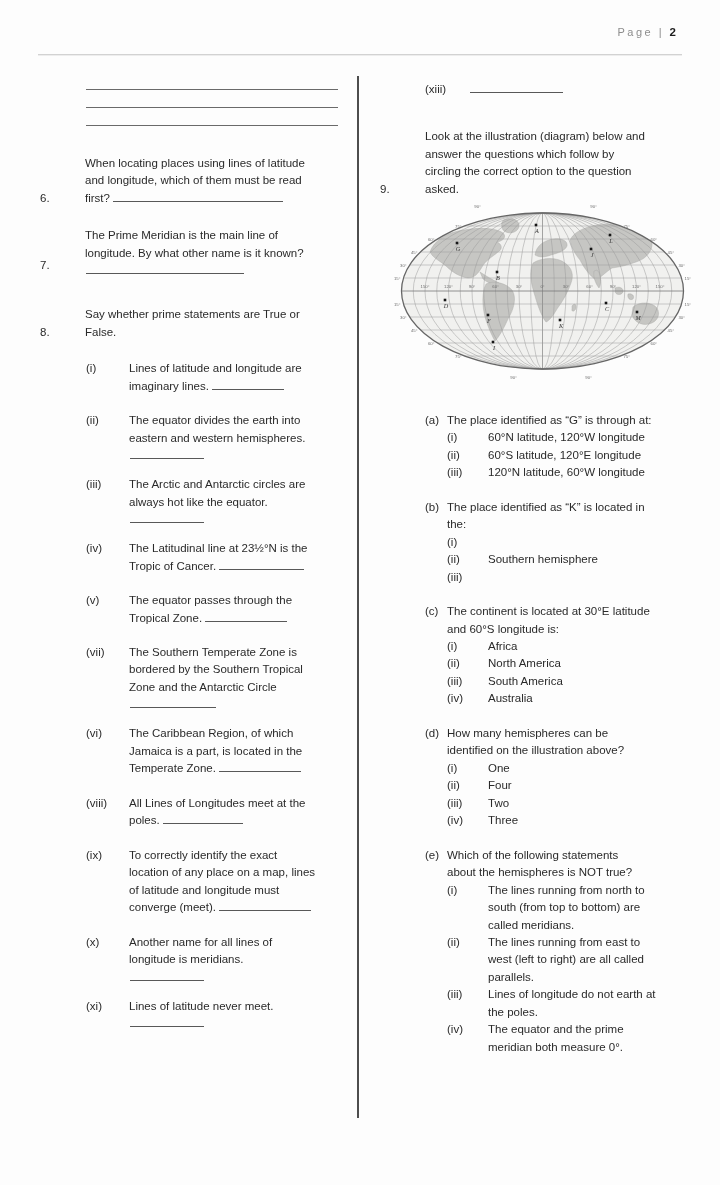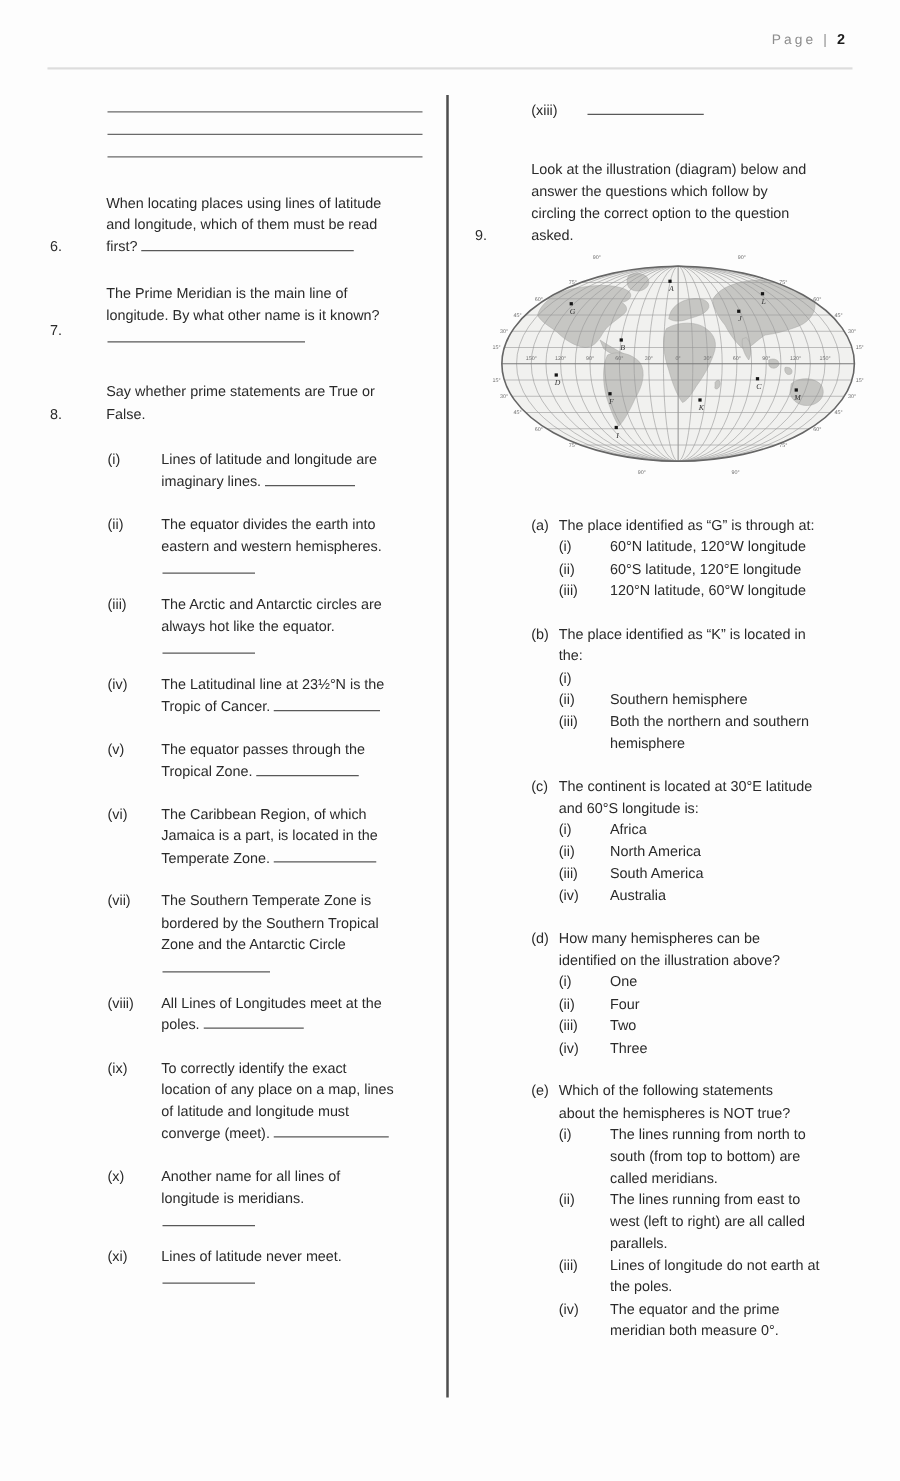--- a/index.html
+++ b/index.html
@@ -105,31 +105,31 @@
       <div class="snum">(iv)</div>
       <div class="stext"><span class="pre">The Latitudinal line at 23½°N is the
 Tropic of Cancer.</span><span class="blank" style="width:85px"></span></div>
     </div>
     <div class="sub">
       <div class="snum">(v)</div>
       <div class="stext"><span class="pre">The equator passes through the
 Tropical Zone.</span><span class="blank" style="width:82px"></span></div>
     </div>
     <div class="sub">
-      <div class="snum">(vi)</div>
-      <div class="stext"><span class="pre">The Caribbean Region, of which
-Jamaica is a part, is located in the
-Temperate Zone.</span><span class="blank" style="width:82px"></span></div>
-    </div>
-    <div class="sub">
       <div class="snum">(vii)</div>
       <div class="stext"><span class="pre">The Southern Temperate Zone is
 bordered by the Southern Tropical
 Zone and the Antarctic Circle</span>
         <div class="blank-sa" style="width:86px"></div></div>
+    </div>
+    <div class="sub">
+      <div class="snum">(vi)</div>
+      <div class="stext"><span class="pre">The Caribbean Region, of which
+Jamaica is a part, is located in the
+Temperate Zone.</span><span class="blank" style="width:82px"></span></div>
     </div>
     <div class="sub">
       <div class="snum">(viii)</div>
       <div class="stext"><span class="pre">All Lines of Longitudes meet at the
 poles.</span><span class="blank" style="width:80px"></span></div>
     </div>
     <div class="sub">
       <div class="snum">(ix)</div>
       <div class="stext"><span class="pre">To correctly identify the exact
 location of any place on a map, lines
@@ -300,22 +300,20 @@
     </div>
     <div class="opt">
         <div class="onum">(i)</div>
       </div>
     <div class="opt">
         <div class="onum">(ii)</div>
         <div class="otext pre">Southern hemisphere</div>
       </div>
     <div class="opt">
         <div class="onum">(iii)</div>
-        <div class="otext pre">Both the northern and southern
-hemisphere</div>
       </div>
   </div>
 
   <div class="mc">
     <div class="mc-head">
       <div class="mc-lab">(c)</div>
       <div class="mc-text pre">The continent is located at 30°E latitude
 and 60°S longitude is:</div>
     </div>
     <div class="opt">

